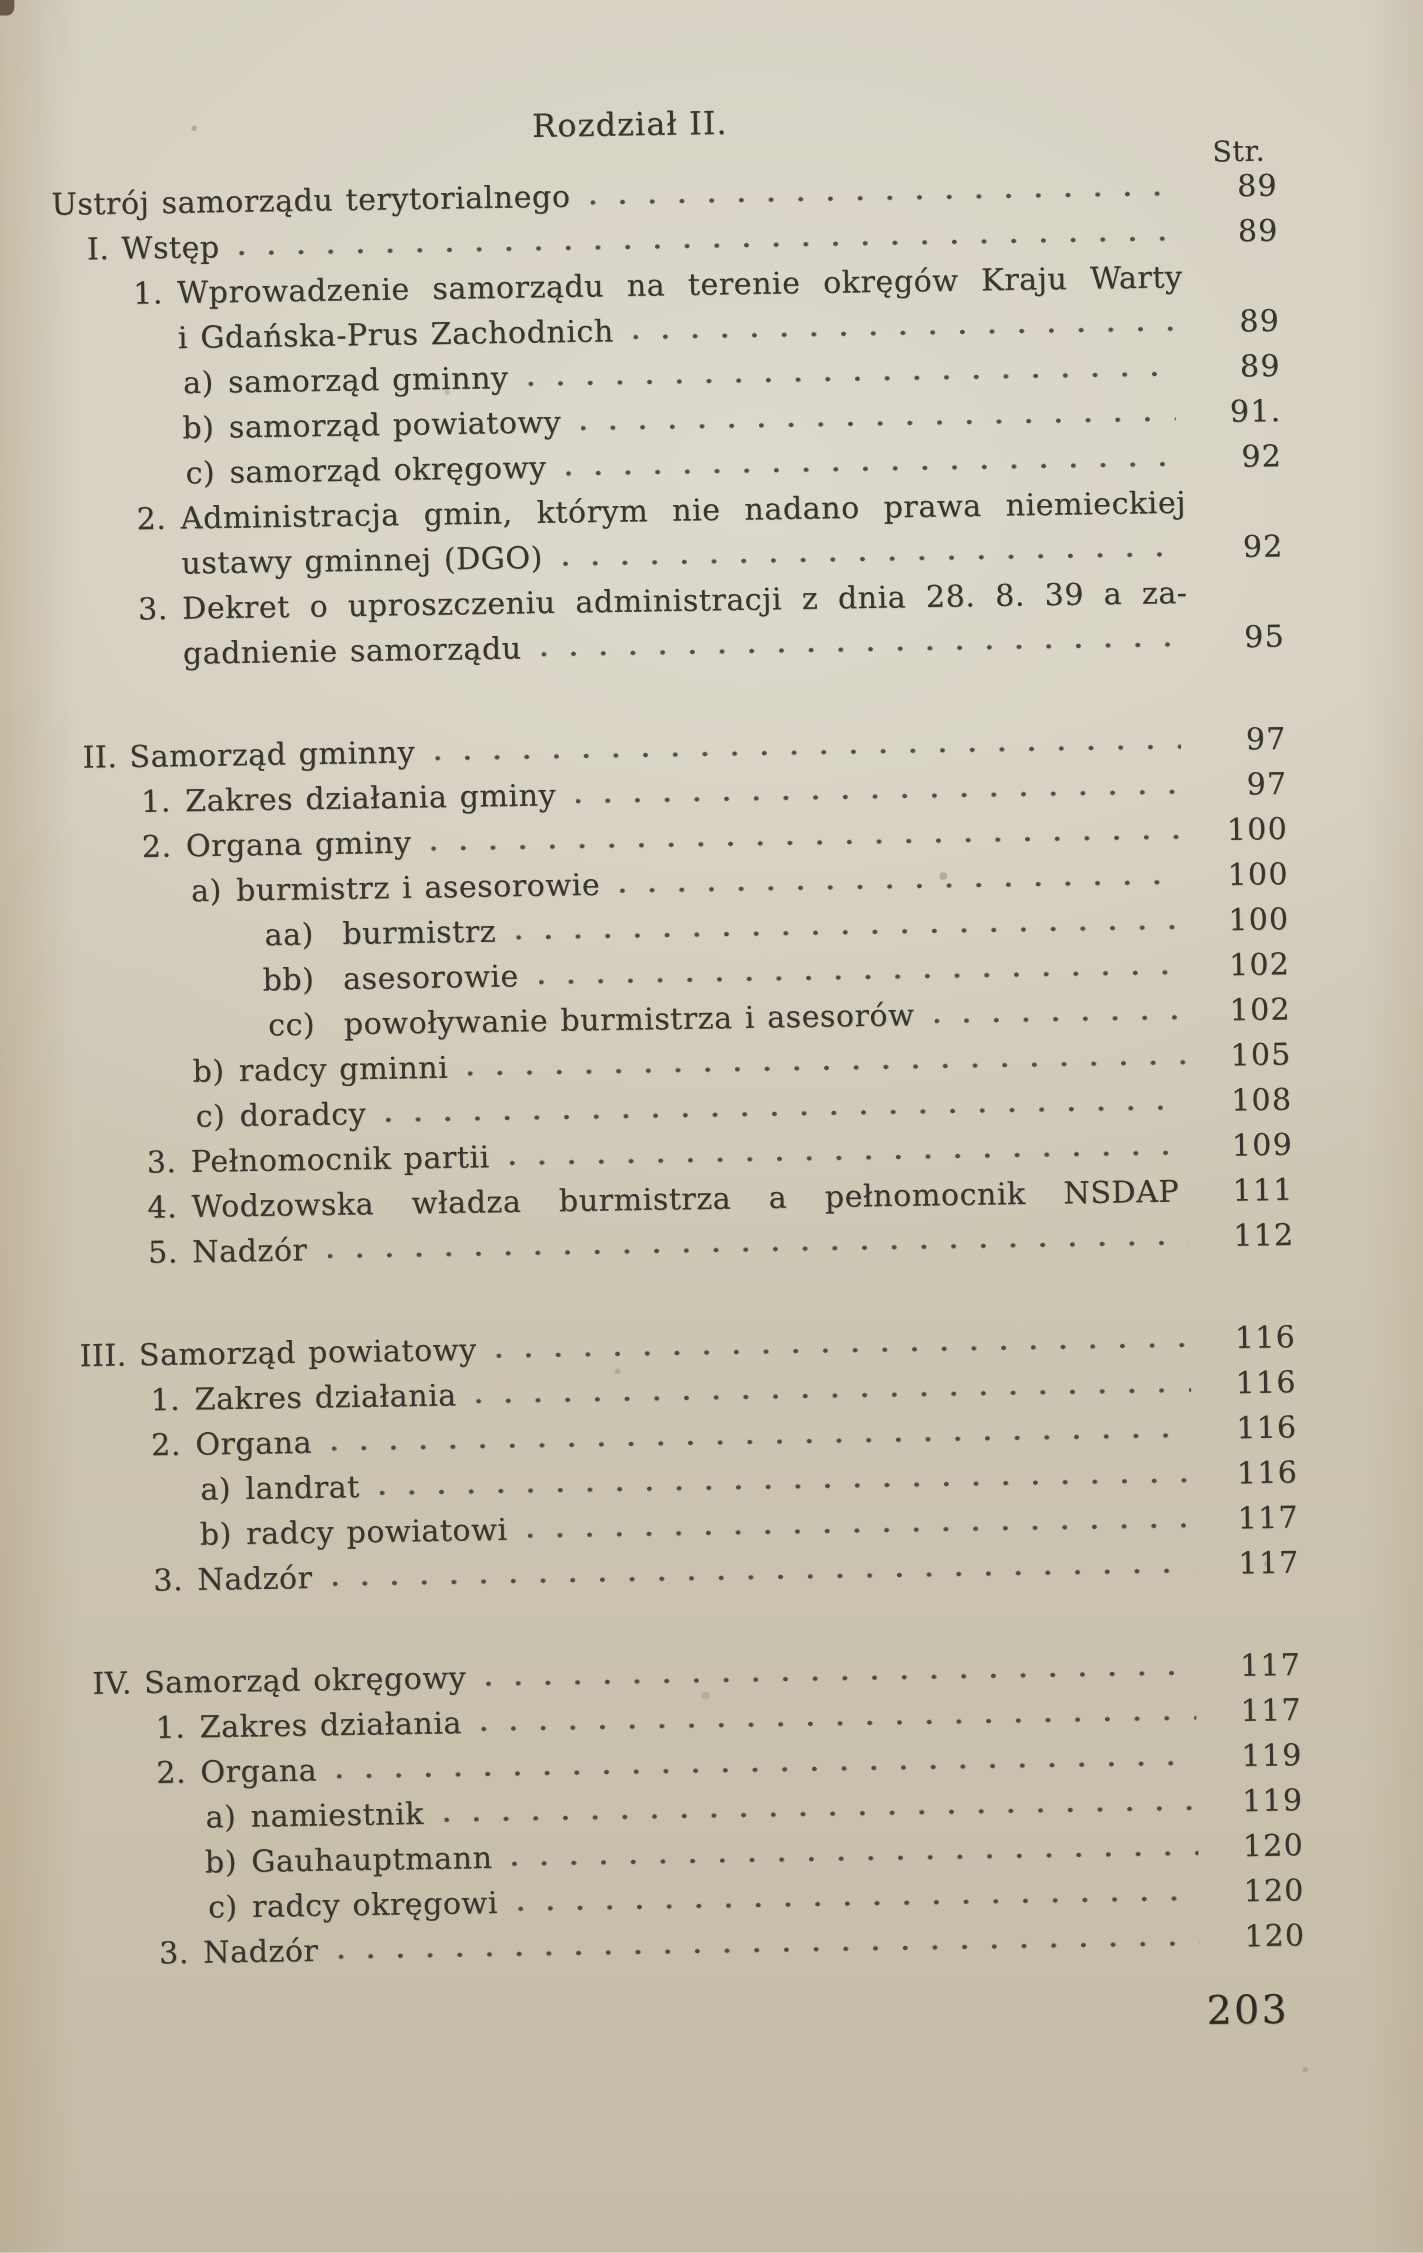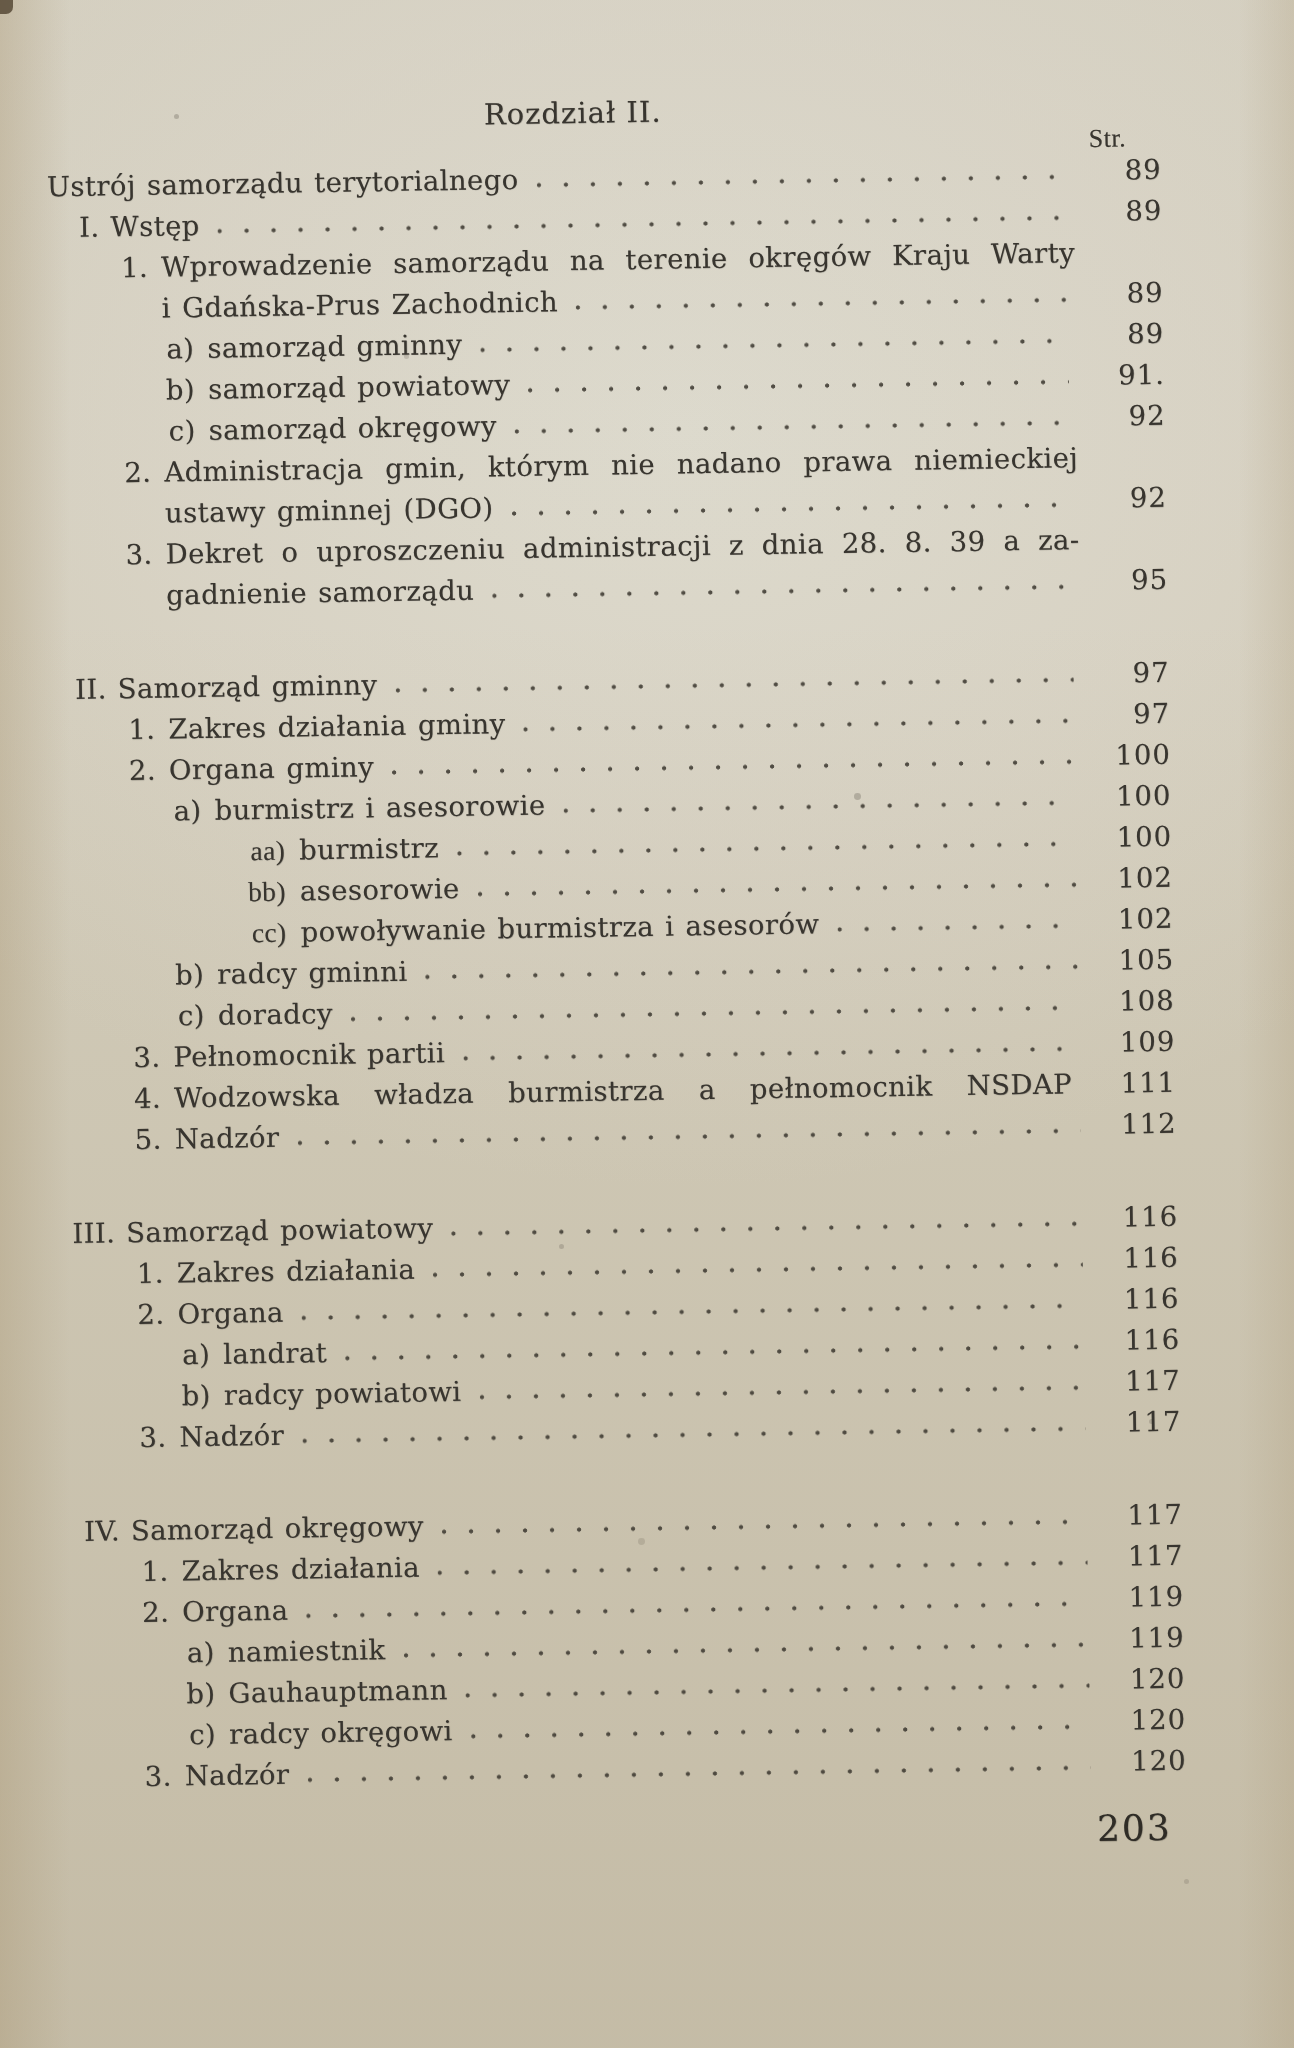--- a/index.html
+++ b/index.html
@@ -38,37 +38,36 @@
     transform:rotate(-0.9deg);
     transform-origin:647px 1024px;
   }
   .chapter{
     position:absolute;top:95px;left:0;width:100%;text-align:center;
     transform:translateX(-60px);
     font-size:29px;letter-spacing:1px;
     text-shadow:0.4px 0.4px 0.7px rgba(56,53,47,0.45);
   }
   .str{
-    position:absolute;top:131px;right:154px;
+    position:absolute;top:131px;right:130px;
     font-size:26px;letter-spacing:0.5px;
     text-shadow:0.3px 0.3px 0.6px rgba(56,53,47,0.4);
-    font-family:Liberation Serif, serif;
   }
   .toc{
     position:absolute;left:60px;top:157px;width:1115px;
     font-size:27.5px;letter-spacing:0.4px;word-spacing:2px;
     text-shadow:0.35px 0.35px 0.7px rgba(56,53,47,0.42);
   }
   .row{display:flex;align-items:baseline;line-height:41px;}
   .row.gap{margin-top:52px;}
   .pref{flex:none;text-align:right;}
   .lvl1 .pref{width:52px;margin-right:11px;}
   .lvl2{padding-left:72px;} .lvl2 .pref{width:28px;margin-right:13px;}
   .lvl3{padding-left:114px;} .lvl3 .pref{width:31px;margin-right:13px;}
-  .lvl4{padding-left:168px;} .lvl4 .pref{width:60px;margin-right:14px;font-family:Liberation Serif, serif;}
+  .lvl4{padding-left:168px;} .lvl4 .pref{width:60px;margin-right:26px;}
   .lvl2.cont{padding-left:113px;}
   .label{flex:none;}
   .label.fill{flex:1;text-align:justify;text-align-last:justify;margin-right:88px;}
   .label.spread{flex:1;text-align:justify;text-align-last:justify;margin-right:24px;}
   .dots{
     flex:1;align-self:baseline;height:7px;
     margin:0 16px 0 18px;
     background-image:radial-gradient(circle at 2.2px 3.5px, rgba(62,58,50,0.88) 1.8px, rgba(62,58,50,0) 2.4px);
     background-size:27px 7px;background-repeat:repeat-x;
   }

